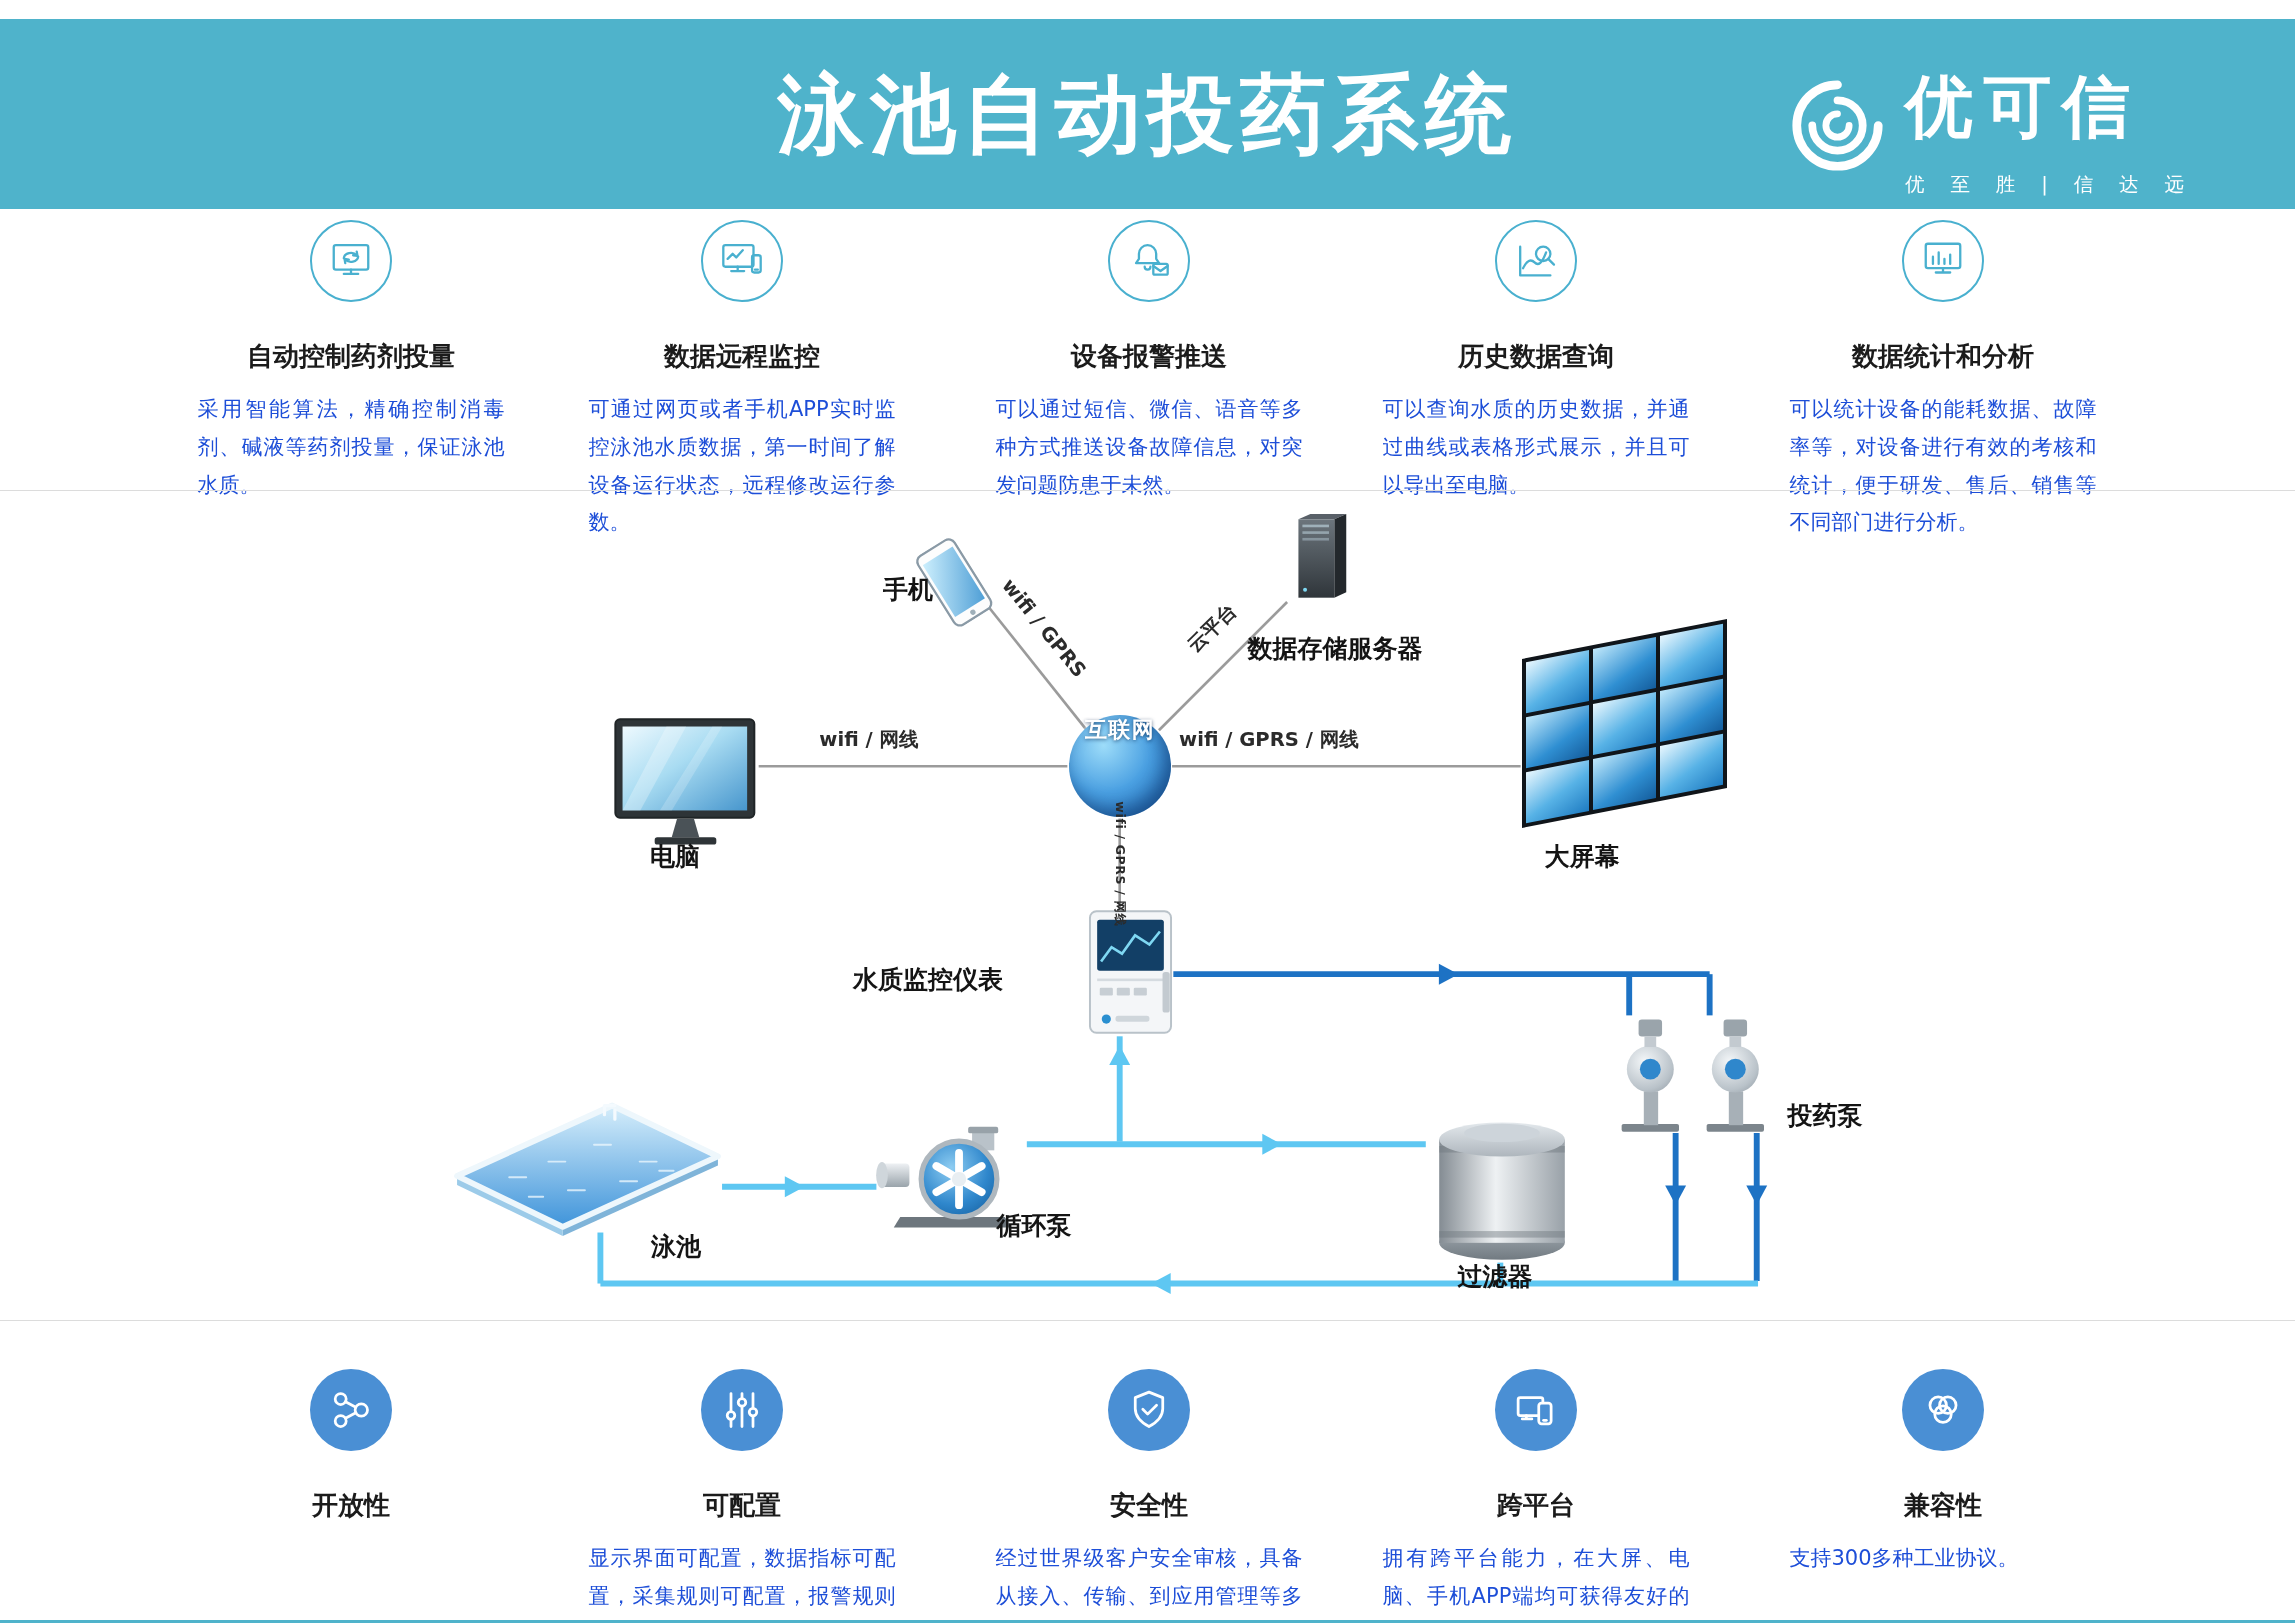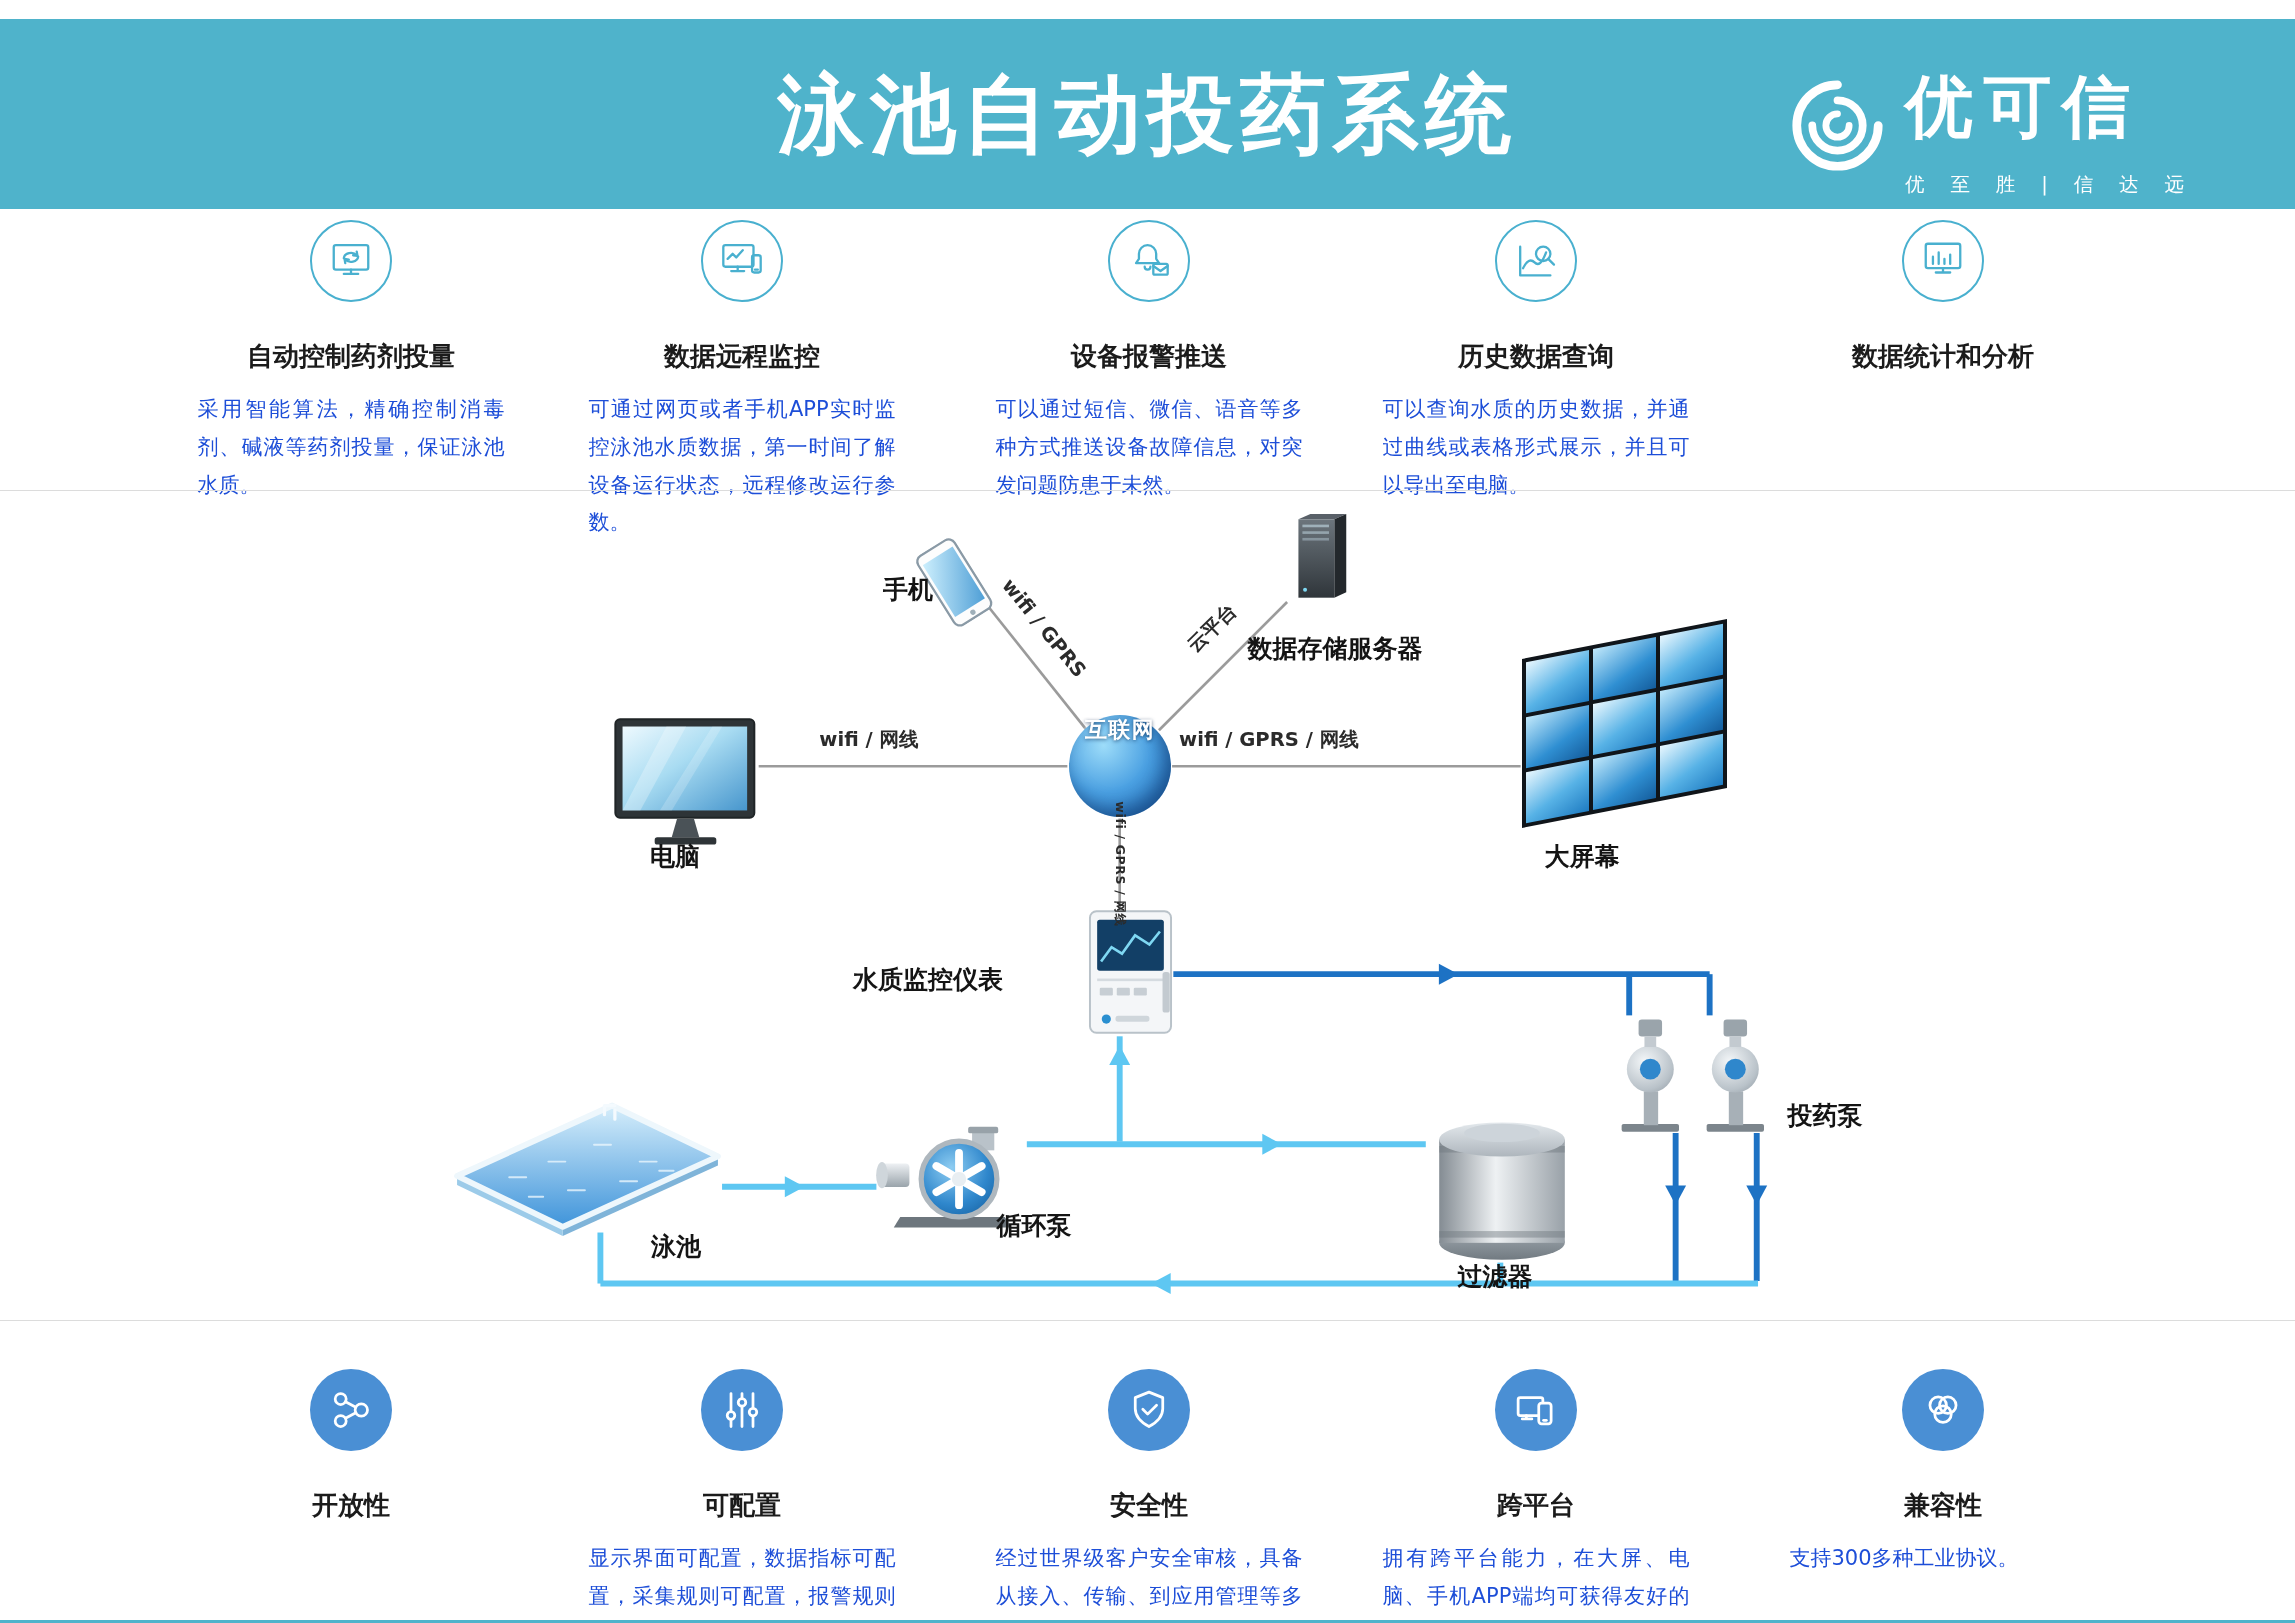--- a/index.html
+++ b/index.html
@@ -188,20 +188,21 @@
 
   <div class="feat top-row" style="left:1760px">
     <div class="fcircle teal">
       <svg class="ticon" viewBox="0 0 64 64" width="46" height="46">
         <rect x="8" y="8" width="48" height="34" rx="3"></rect>
         <path d="M18 36 v-10 M26 36 v-16 M34 36 v-7 M42 36 v-13"></path>
         <path d="M32 42 v6 M22 48 h20"></path>
       </svg>
     </div>
     <h3 class="ftitle">数据统计和分析</h3>
+    <p class="fdesc">可以统计设备的能耗数据、故障率等，对设备进行有效的考核和统计，便于研发、售后、销售等不同部门进行分析。</p>
   </div>
 
   <div class="hr hr1"></div>
 
   <section>
 
     <svg class="pipes" viewBox="0 0 3509 2481">
       <g stroke="#9b9b9b" stroke-width="4" fill="none">
         <path d="M1504 906 L1660 1102"></path>
         <path d="M1968 908 L1772 1104"></path>

